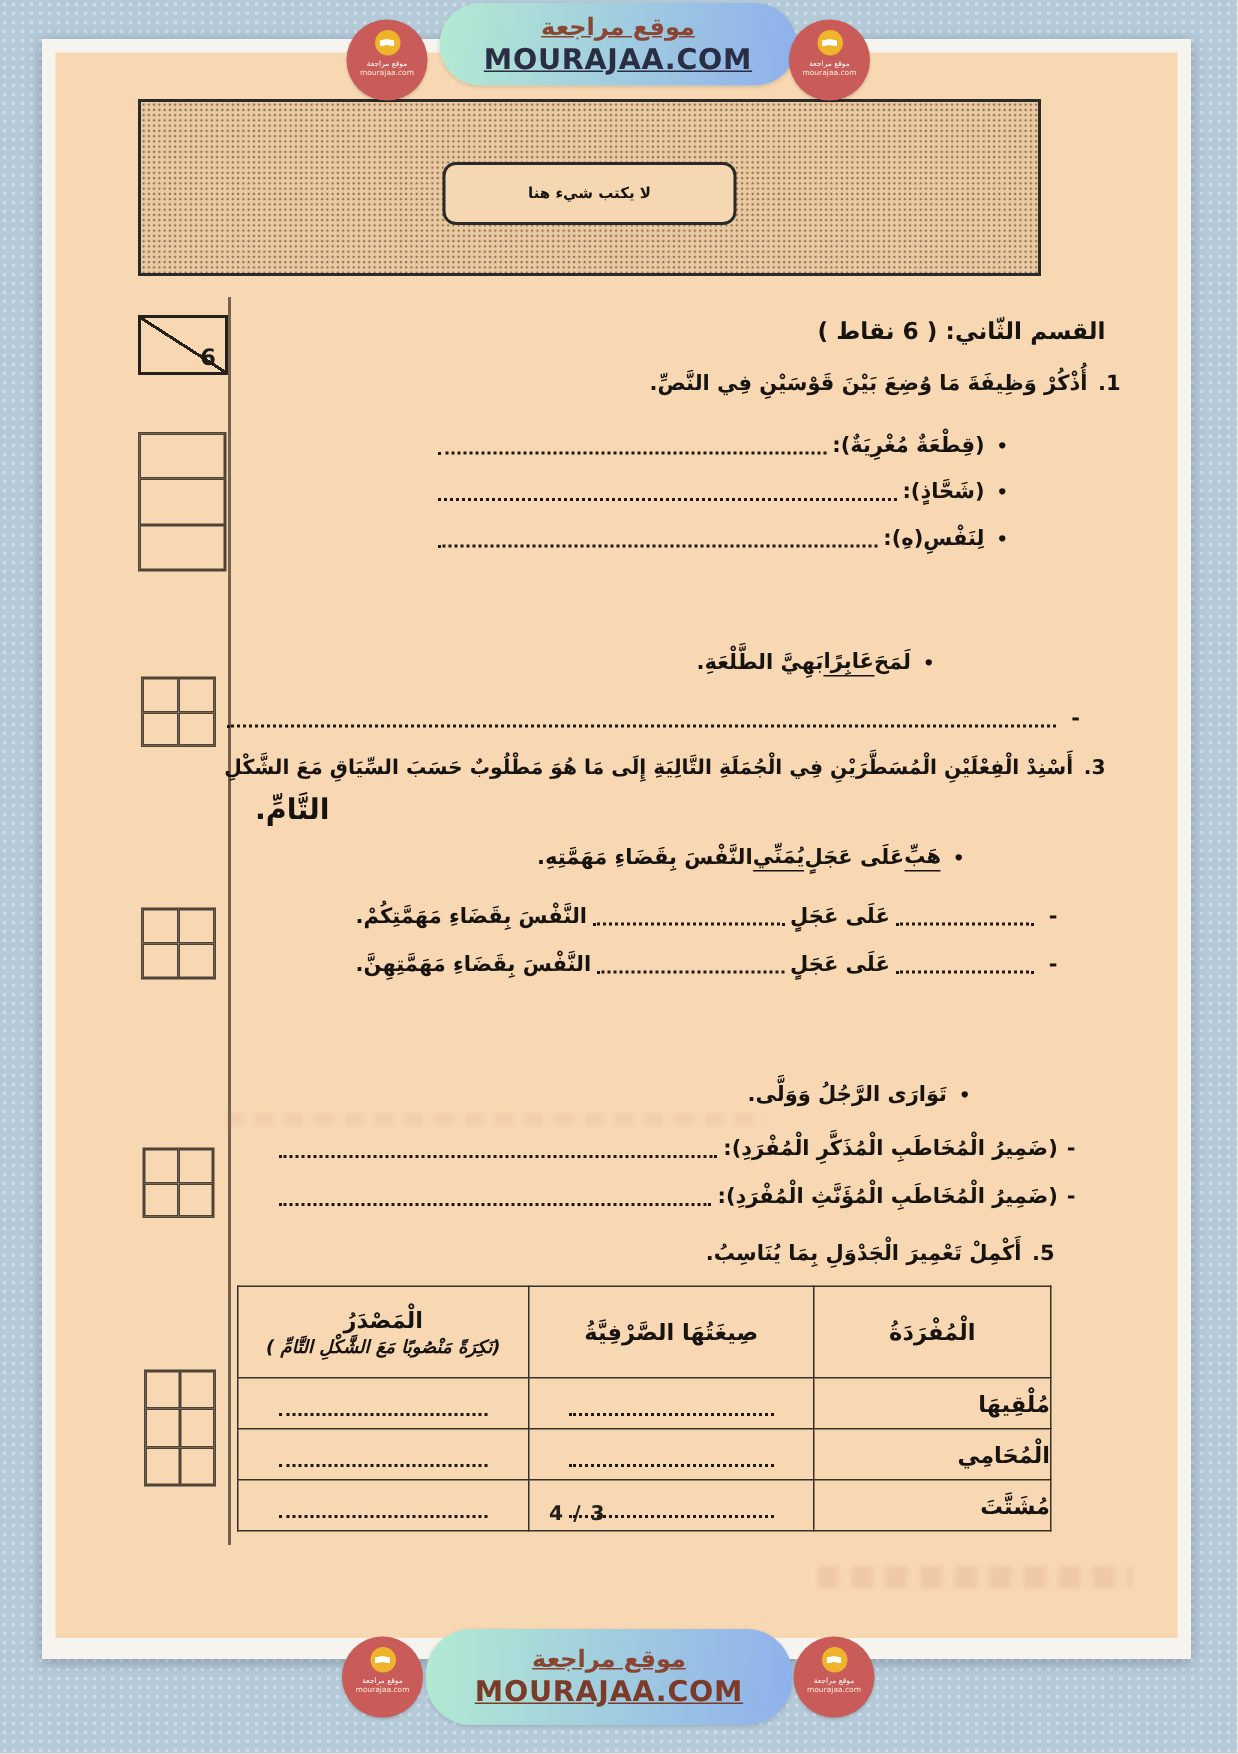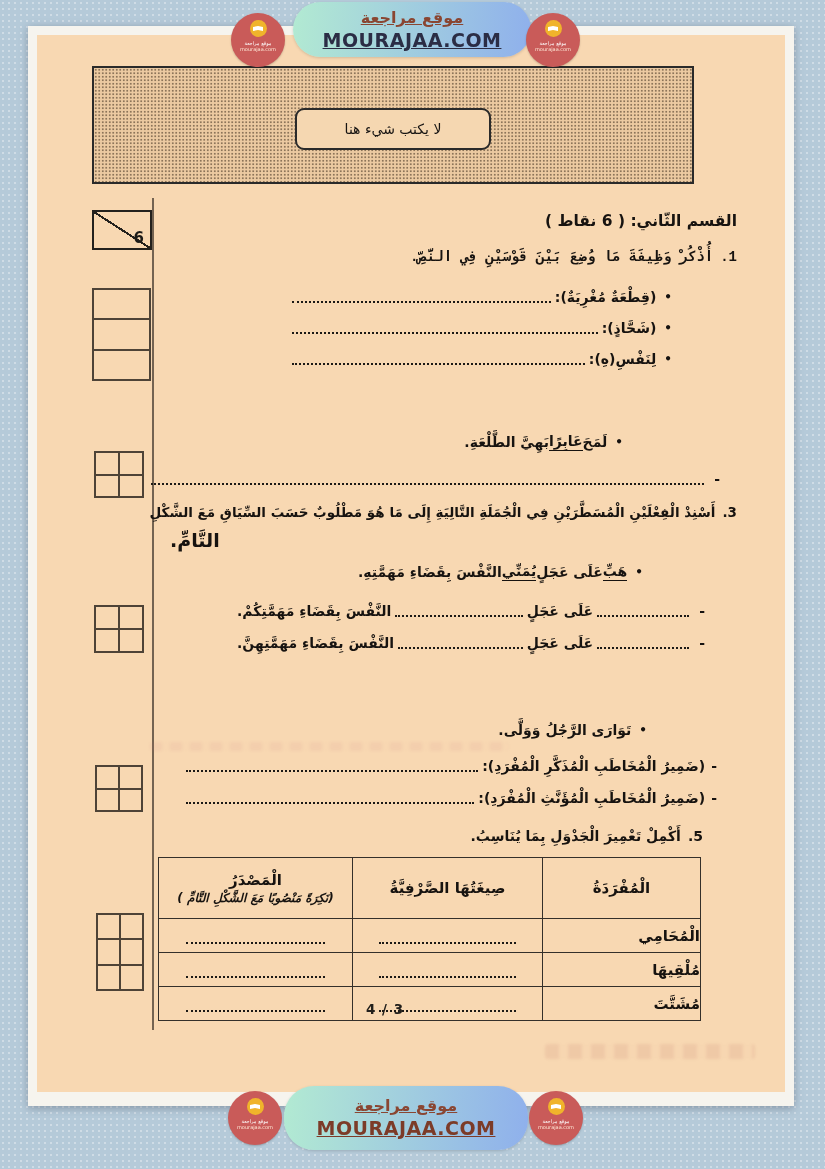--- a/index.html
+++ b/index.html
@@ -29,21 +29,21 @@
         clip-path:polygon(0 20%,50% 0,100% 20%,100% 100%,50% 80%,0 100%);}
   .logo-t1{font-size:5px;color:#ffffff;direction:rtl;margin-top:3px;line-height:6px;}
   .logo-t2{font-size:5px;color:#ffe9d8;line-height:6px;}
   
   .notice-box{position:absolute;left:92px;top:66px;width:598px;height:114px;border:2px solid #2a2a2a;
         background-color:#eccaa1;
         background-image:radial-gradient(rgba(62,46,30,0.55) 0.7px, transparent 1px);
         background-size:3.5px 3.5px;}
   .notice-inner{position:absolute;left:50%;top:40px;transform:translateX(-50%);width:192px;height:38px;
         border:2px solid #2a2a2a;border-radius:9px;background:#f5d7b1;display:flex;align-items:center;justify-content:center;
-        font-size:14px;font-weight:normal;color:#171412;direction:rtl;}
+        font-size:10px;font-weight:bold;color:#171412;direction:rtl;}
   
   .scorebox6{position:absolute;left:92px;top:210px;width:56px;height:36px;border:2.5px solid #24211d;
         background:linear-gradient(to right top, transparent calc(50% - 1px), #24211d calc(50% - 1px) calc(50% + 1px), transparent calc(50% + 1px));}
   .scorebox6 span{position:absolute;right:6px;bottom:1px;font-size:15px;font-weight:bold;color:#1c1a17;}
   .margin-line{position:absolute;left:152px;top:198px;width:2px;height:832px;background:#5d4f3f;opacity:0.85;}
   .rows3{position:absolute;left:92px;top:288px;width:57px;height:91px;border:1.6px solid #4e4337;
         display:grid;grid-template-rows:1fr 1fr 1fr;}
   .rows3 div{border:0.8px solid #4e4337;}
   .g22{position:absolute;border:1.6px solid #4e4337;display:grid;grid-template-columns:1fr 1fr;grid-template-rows:1fr 1fr;}
   .g22 div{border:0.8px solid #4e4337;}
@@ -137,21 +137,21 @@
       <div></div>
       <div></div>
       <div></div>
       <div></div>
       <div></div>
       <div></div>
     </div>
 
   <div class="q sec-title" style="right:88px;top:212px;">القسم الثّاني: ( 6 نقاط )</div>
 
-  <div class="q" style="right:88px;top:248px;font-family:Liberation Mono, monospace;">
+  <div class="q" style="right:78px;top:248px;">
     <span class="qnum">1.</span><span>أُذْكُرْ وَظِيفَةَ مَا وُضِعَ بَيْنَ قَوْسَيْنِ فِي النَّصِّ.</span>
   </div>
   <div class="bulletline" style="right:153px;left:288px;top:286px;">
     <span class="bullet">•</span>
     <span>(قِطْعَةٌ مُغْرِيَةٌ):</span>
     <span class="dots"></span>
   </div>
   <div class="bulletline" style="right:153px;left:288px;top:317px;">
     <span class="bullet">•</span>
     <span>(شَحَّاذٍ):</span>
@@ -228,30 +228,30 @@
     <tbody>
         <tr class="tr-head">
       <th>الْمُفْرَدَةُ</th>
       <th>صِيغَتُهَا الصَّرْفِيَّةُ</th>
       <th>
         <div>الْمَصْدَرُ</div>
         <div class="th-sub">(نَكِرَةً مَنْصُوبًا مَعَ الشَّكْلِ التَّامِّ )</div>
       </th>
     </tr>
     <tr class="tr-data">
+      <td class="td-word">مُلْقِيهَا</td>
+      <td>
+            <div class="celldots"></div>
+          </td>
+      <td>
+            <div class="celldots"></div>
+          </td>
+    </tr>
+    <tr class="tr-data">
       <td class="td-word">الْمُحَامِي</td>
-      <td>
-            <div class="celldots"></div>
-          </td>
-      <td>
-            <div class="celldots"></div>
-          </td>
-    </tr>
-    <tr class="tr-data">
-      <td class="td-word">مُلْقِيهَا</td>
       <td>
             <div class="celldots"></div>
           </td>
       <td>
             <div class="celldots"></div>
           </td>
     </tr>
     <tr class="tr-data">
       <td class="td-word">مُشَتَّتَ</td>
       <td>

